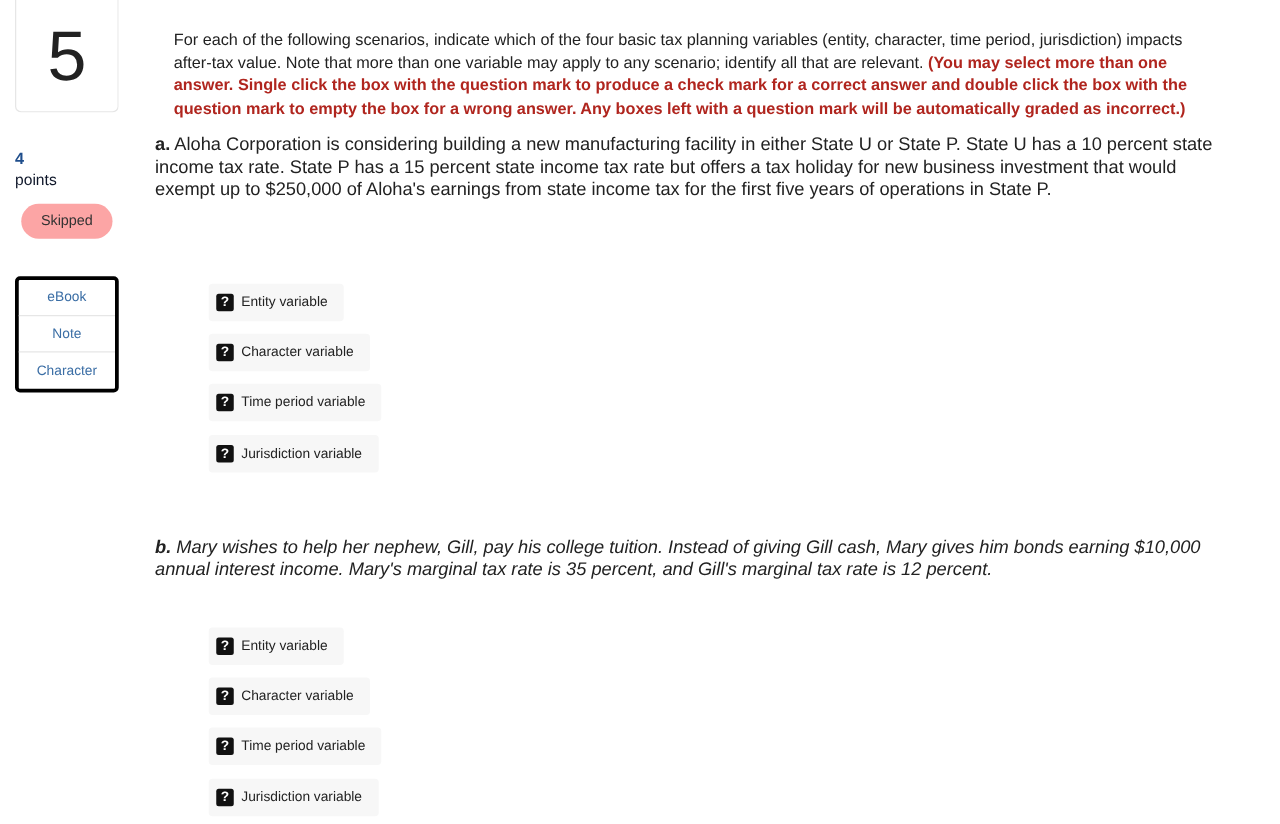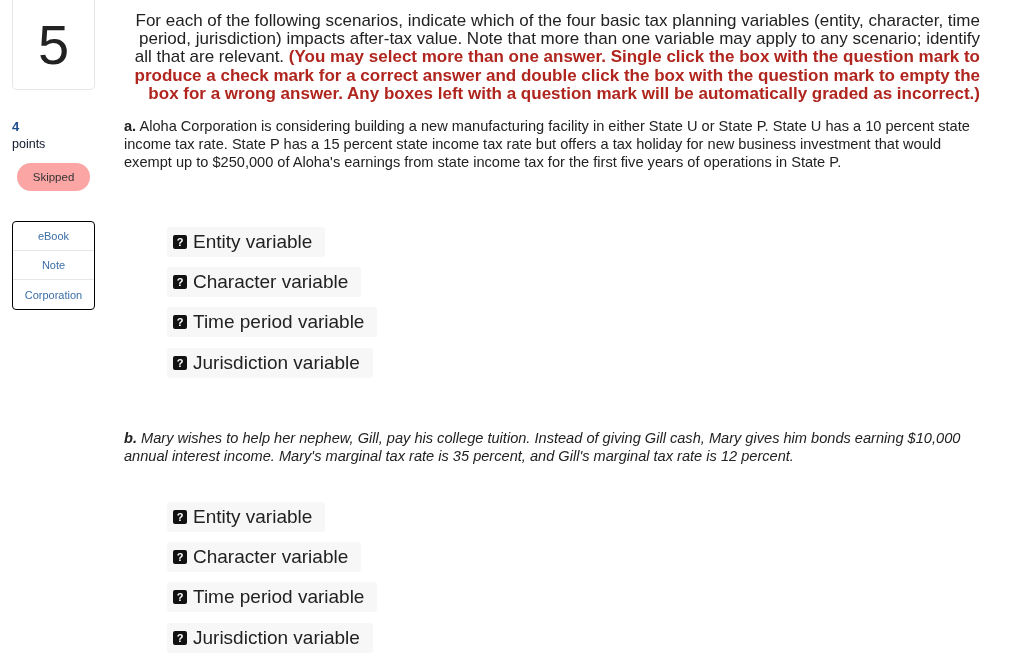--- a/index.html
+++ b/index.html
@@ -34,36 +34,36 @@
   }
   .skipped-badge {
     position: absolute; left: 17px; top: 163px;
     width: 73px; height: 28px;
     background: #fca5a5; border-radius: 14px;
     display: flex; align-items: center; justify-content: center;
     font-size: 11.5px; color: #333;
   }
   .resources {
     position: absolute; left: 12px; top: 221px;
-    width: 83px; border: 1px solid #000000; border-radius: 4px;
+    width: 83px; border: 3px solid #000000; border-radius: 4px;
     box-sizing: border-box; background: #fff;
   }
   .resources .res-item {
     height: 28px; display: flex; align-items: center; justify-content: center;
     font-size: 11px; color: #3b6ea5; cursor: pointer;
     border-bottom: 1px solid #e6e6e6;
   }
   .resources .res-item:last-child { border-bottom: none; height: 29px; }
 
   
   .main {
     position: absolute; left: 124px; top: 8px; width: 860px;
   }
   .instructions {
-    font-size: 17px; line-height: 18.2px; color: #222; margin: 4px; text-align: right;
+    font-size: 13px; line-height: 18.2px; color: #222; margin: 15px;
   }
   .instructions .red {
     color: #b0251e; font-weight: 700;
   }
   .scenario {
     position: absolute; left: 124px; width: 860px;
     font-size: 14.6px; line-height: 18.2px; color: #222; margin: 0;
   }
   .scenario .lbl { font-weight: 700; }
 
@@ -73,21 +73,21 @@
     display: flex; align-items: center;
     padding: 0 13px 0 6px; box-sizing: border-box;
     cursor: pointer;
   }
   .qbox {
     width: 14px; height: 14px; background: #111; border-radius: 2px;
     color: #fff; font-weight: 700; font-size: 11px;
     display: flex; align-items: center; justify-content: center;
     margin-right: 6px; line-height: 1;
   }
-  .opt-text { font-size: 19px; color: #222; }
+  .opt-text { font-size: 11px; color: #222; }
 </style>
 </head>
 <body>
 
 <div class="page">
 
   <div class="qnum-box">
     <span>5</span>
   </div>
   <div class="points-val">4</div>
@@ -97,32 +97,32 @@
   </div>
 
   <div class="resources">
     <div class="res-item">
       <span>eBook</span>
     </div>
     <div class="res-item">
       <span>Note</span>
     </div>
     <div class="res-item">
-      <span>Corporation</span>
+      <span>Character</span>
     </div>
   </div>
 
   <div class="main">
     <p class="instructions">
       <span>For each of the following scenarios, indicate which of the four basic tax planning variables (entity, character, time period, jurisdiction) impacts after-tax value. Note that more than one variable may apply to any scenario; identify all that are relevant.</span>
       <span class="red">(You may select more than one answer. Single click the box with the question mark to produce a check mark for a correct answer and double click the box with the question mark to empty the box for a wrong answer. Any boxes left with a question mark will be automatically graded as incorrect.)</span>
     </p>
   </div>
 
-  <p class="scenario" style="top:117px;">
+  <p class="scenario" style="top:107px;">
     <span class="lbl">a.</span>
     <span>Aloha Corporation is considering building a new manufacturing facility in either State U or State P. State U has a 10 percent state income tax rate. State P has a 15 percent state income tax rate but offers a tax holiday for new business investment that would exempt up to $250,000 of Aloha's earnings from state income tax for the first five years of operations in State P.</span>
   </p>
 
   <div class="option" style="top:227px;">
     <span class="qbox">?</span>
     <span class="opt-text">Entity variable</span>
   </div>
   <div class="option" style="top:267px;">
     <span class="qbox">?</span>

